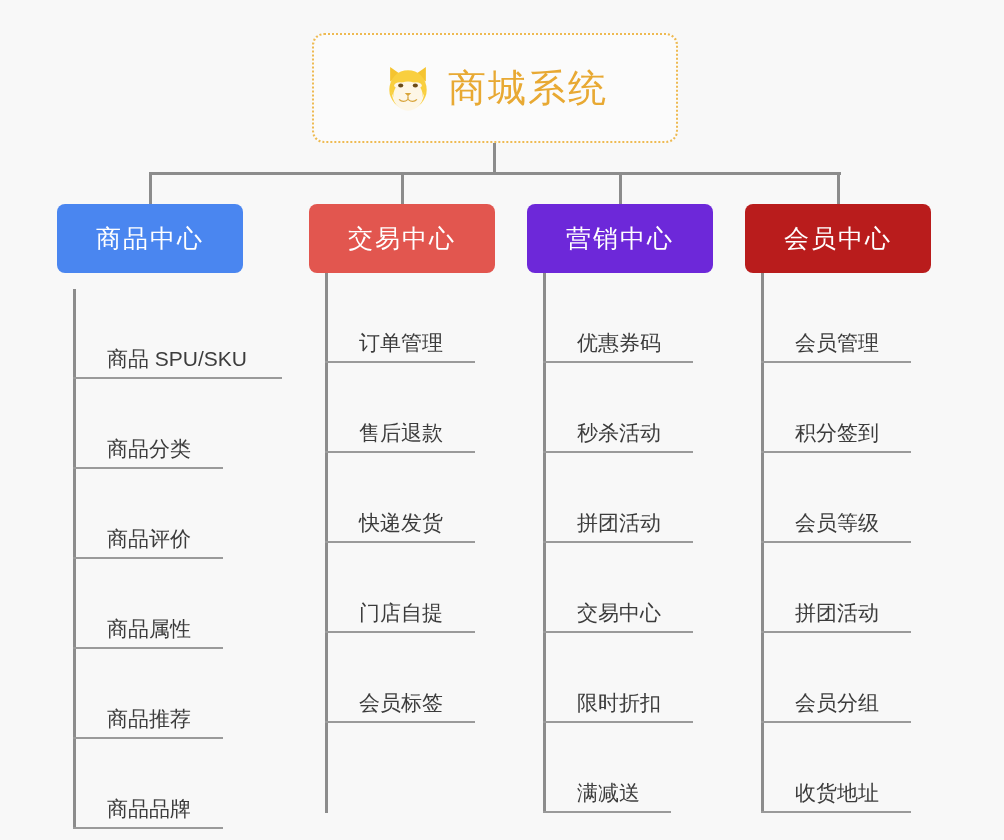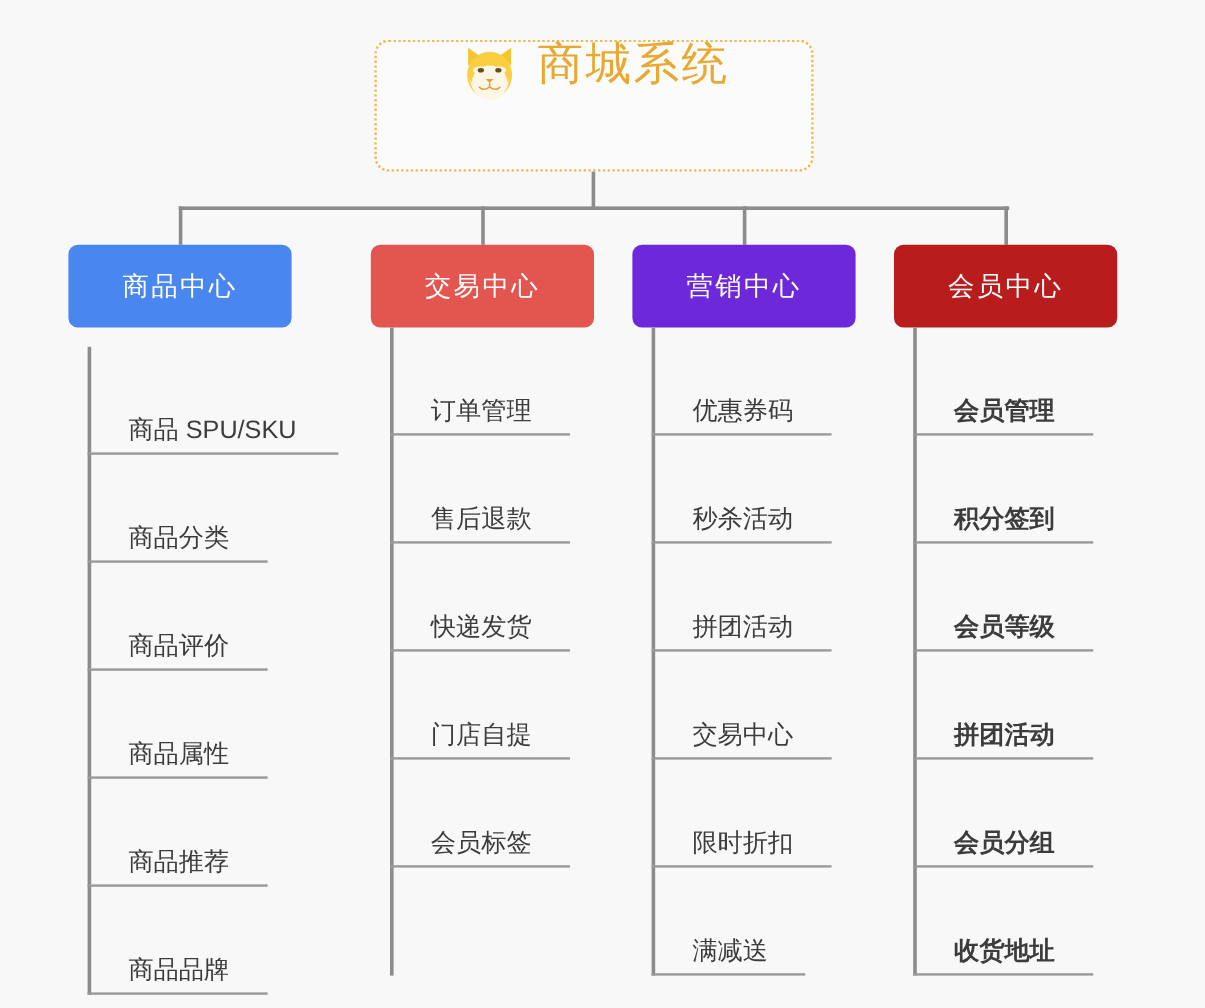--- a/index.html
+++ b/index.html
@@ -24,20 +24,21 @@
     position: absolute;
     left: 312px;
     top: 33px;
     width: 366px;
     height: 110px;
     box-sizing: border-box;
     background: #fbfbfb;
     border: 2px dotted #eeba52;
     border-radius: 12px;
     display: flex;
+    align-items: center;
     justify-content: center;
     gap: 14px;
   }
   .root-label {
     font-size: 38px;
     color: #e8a933;
     letter-spacing: 2px;
     line-height: 1;
   }
   .shiba-icon {
@@ -72,21 +73,21 @@
   
   .cat-box {
     position: absolute;
     top: 204px;
     height: 69px;
     border-radius: 8px;
     display: flex;
     align-items: center;
     justify-content: center;
     color: #ffffff;
-    font-size: 22px;
+    font-size: 25px;
     letter-spacing: 2px;
   }
 
   
   .leaf-col {
     position: absolute;
     top: 273px;
   }
   .leaf-stem {             
     position: absolute;
@@ -234,21 +235,21 @@
         </div>
         <div class="leaf-item">
           <span class="leaf-text">满减送</span>
           <div class="leaf-rule" style="width: 128px;"></div>
         </div>
       </div>
       <div class="conn conn-drop" style="left: 836.5px;"></div>
       <div class="cat-box" style="left: 745px; width: 186px; background: #b91c1c;">
         <span>会员中心</span>
       </div>
-      <div class="leaf-col" style="left: 761px; font-weight: bold;">
+      <div class="leaf-col" style="left: 761px;">
         <div class="leaf-stem" style="height: 540px;"></div>
         <div class="leaf-item">
           <span class="leaf-text">会员管理</span>
           <div class="leaf-rule" style="width: 150px;"></div>
         </div>
         <div class="leaf-item">
           <span class="leaf-text">积分签到</span>
           <div class="leaf-rule" style="width: 150px;"></div>
         </div>
         <div class="leaf-item">

